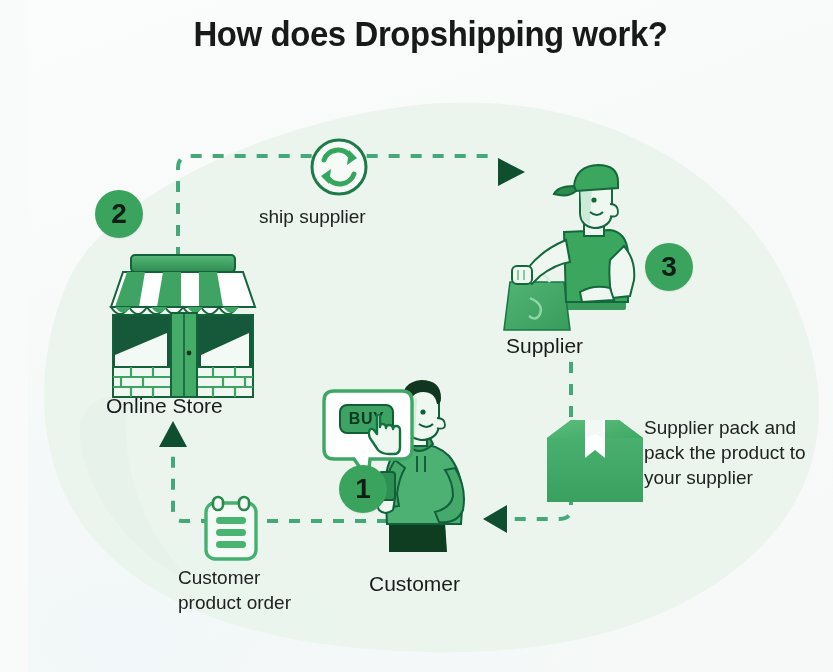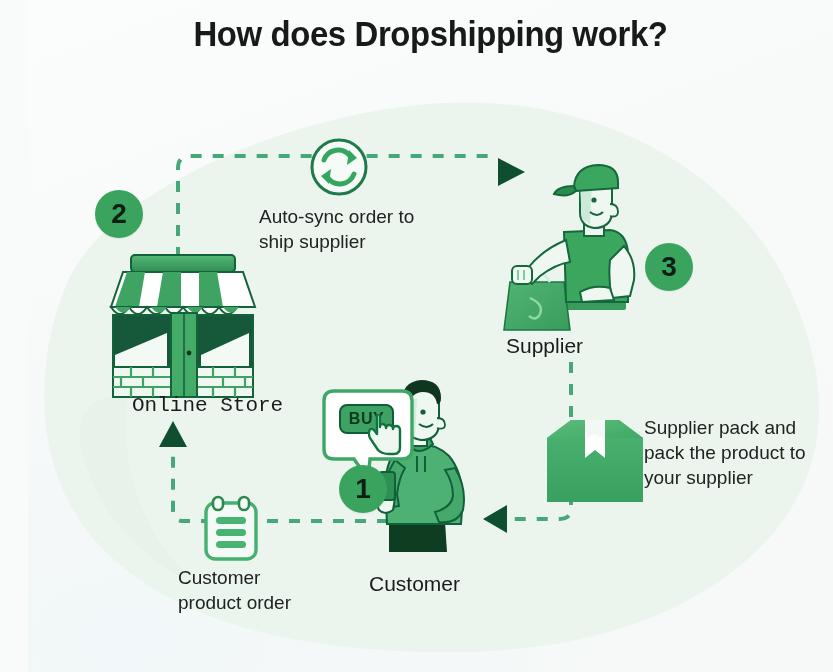--- a/index.html
+++ b/index.html
@@ -39,21 +39,21 @@
   }
   .caption{
     position:absolute;font-size:19px;line-height:25px;color:#202321;
   }
   .caption span{display:block;}
   .icon-wrap{position:absolute;}
   
   #badge-2{left:67px;top:190px;}
   #badge-3{left:617px;top:243px;}
   #badge-1{left:311px;top:465px;}
-  #label-store{left:104px;top:394px;font-family:Liberation Mono, monospace;}
+  #label-store{left:78px;top:394px;}
   #label-supplier{left:478px;top:334px;}
   #label-customer{left:341px;top:572px;}
   #cap-sync{left:231px;top:204px;width:200px;}
   #cap-ship{left:616px;top:415px;width:200px;}
   #cap-order{left:150px;top:565px;width:180px;}
 </style>
 </head>
 <body>
 
 <div id="stage">
@@ -268,21 +268,20 @@
   </div>
   <div class="badge" id="badge-1">
     <span>1</span>
   </div>
 
   <div class="node-label" id="label-store">Online Store</div>
   <div class="node-label" id="label-supplier">Supplier</div>
   <div class="node-label" id="label-customer">Customer</div>
 
   <div class="caption" id="cap-sync">
-    <span>Auto-sync order to</span>
     <span>ship supplier</span>
   </div>
 
   <div class="caption" id="cap-ship">
     <span>Supplier pack and</span>
     <span>pack the product to</span>
     <span>your supplier</span>
   </div>
 
   <div class="caption" id="cap-order">

